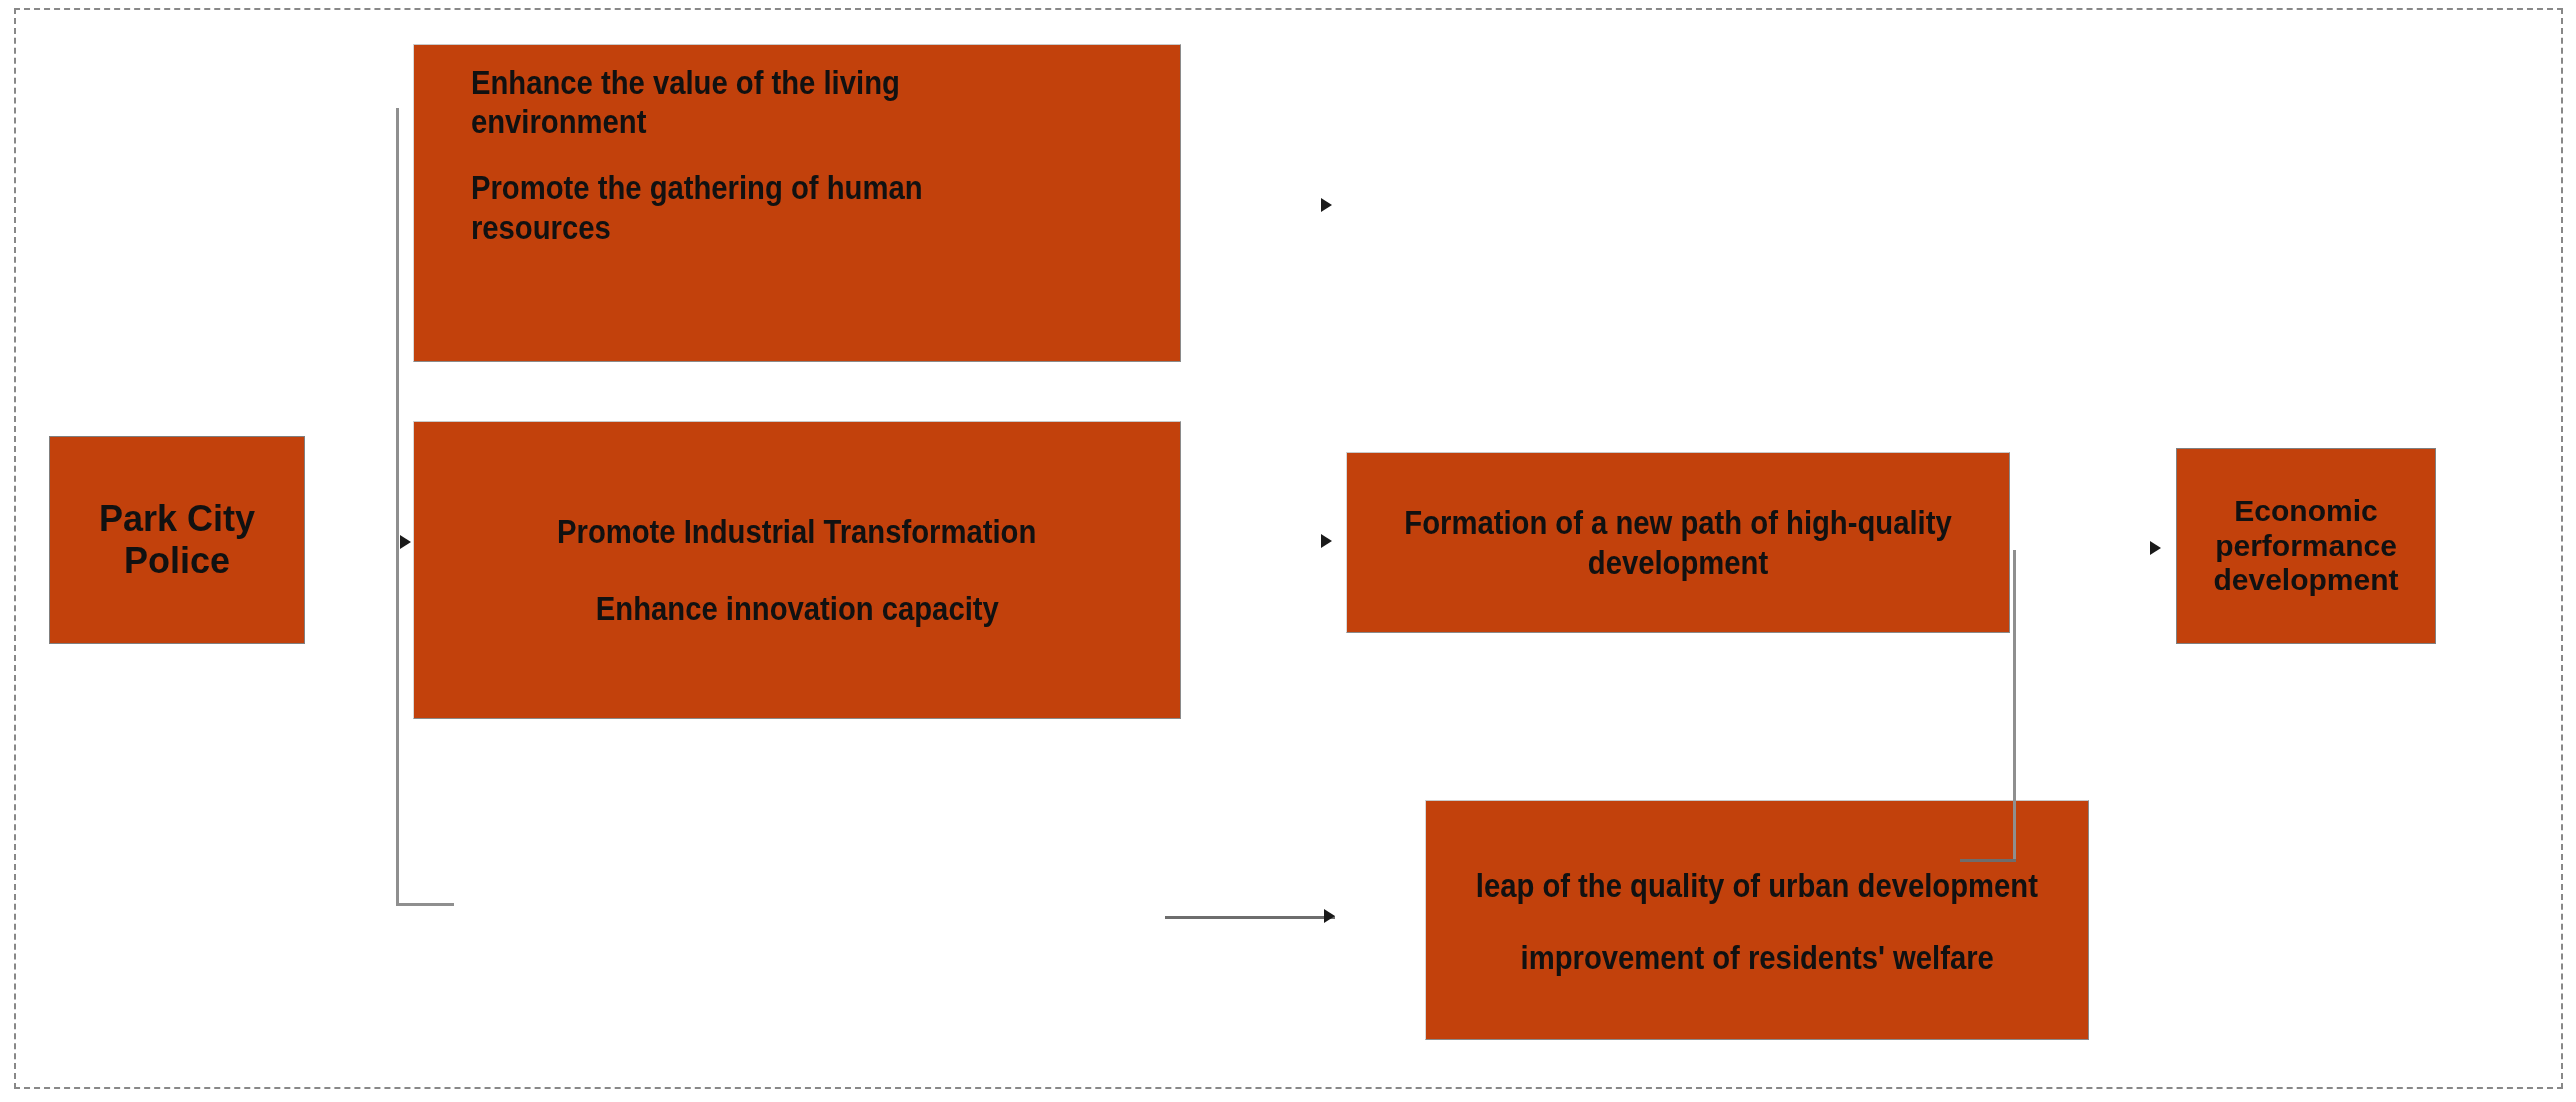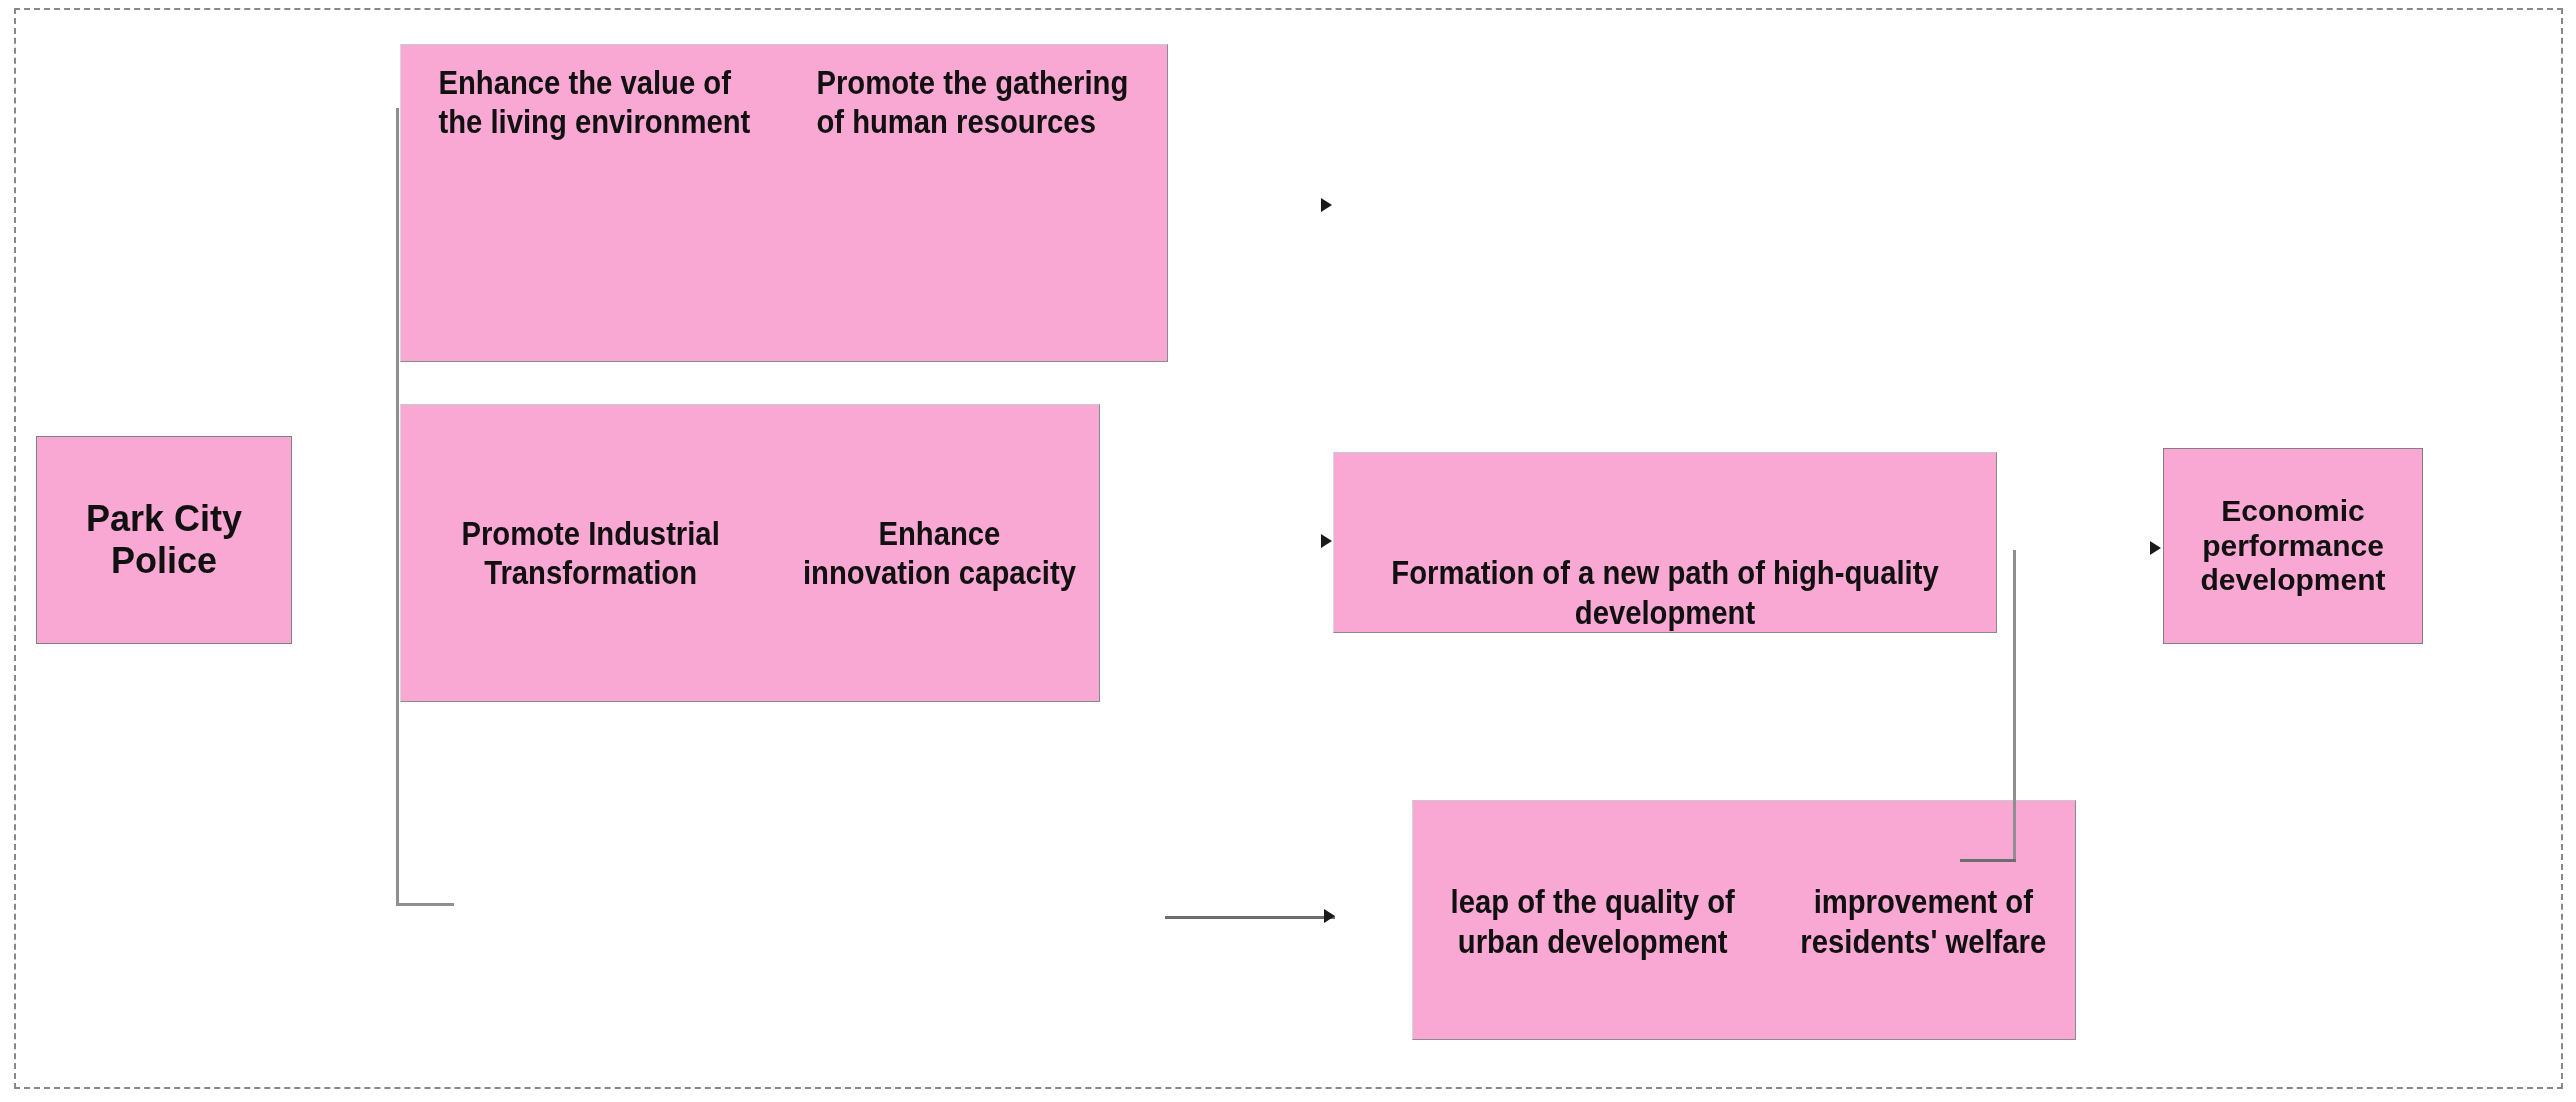--- a/index.html
+++ b/index.html
@@ -28,25 +28,27 @@
     height: 1081px;
     border: 2.4px dashed #888888;
     box-sizing: border-box;
     background: transparent;
   }
 
   
   .node {
     position: absolute;
     box-sizing: border-box;
-    background: #f9a8d4;
+    background: #c2410c;
     border: 1.6px solid #808080;
     display: flex;
+    flex-direction: column;
     justify-content: center;
     align-items: center;
+    margin-left: 13px;
   }
   .node.light {
     border: 1.6px solid #d2d2d2;
   }
   .node.mixed {
     border-top: 1.6px solid #c9c9c9;
     border-left: 1.6px solid #d8d8d8;
     border-right: 1.6px solid #8a8a8a;
     border-bottom: 1.6px solid #8a8a8a;
   }
@@ -83,22 +85,22 @@
     justify-content: flex-start;
     align-items: flex-start;
     padding: 17.6px 0 0 11.2px;
   }
   #box-living-environment .node-line {
     font-size: 34px; text-align: left; width: 656px;
   }
   #box-living-environment .gap { height: 27px; }
 
   #box-industrial-transformation {
-    left: 400px; top: 404px; width: 700px; height: 298px;
-    justify-content: flex-end;
+    left: 400px; top: 421px; width: 768px; height: 298px;
+    justify-content: center;
   }
   #box-industrial-transformation .node-line { font-size: 34px; }
   #box-industrial-transformation .gap { height: 38px; }
 
   #box-investment-multiplier {
     left: 400px; top: 773px; width: 768px; height: 290px;
   }
   #box-investment-multiplier .node-line { font-size: 34px; }
 
   #box-economy-growth {

